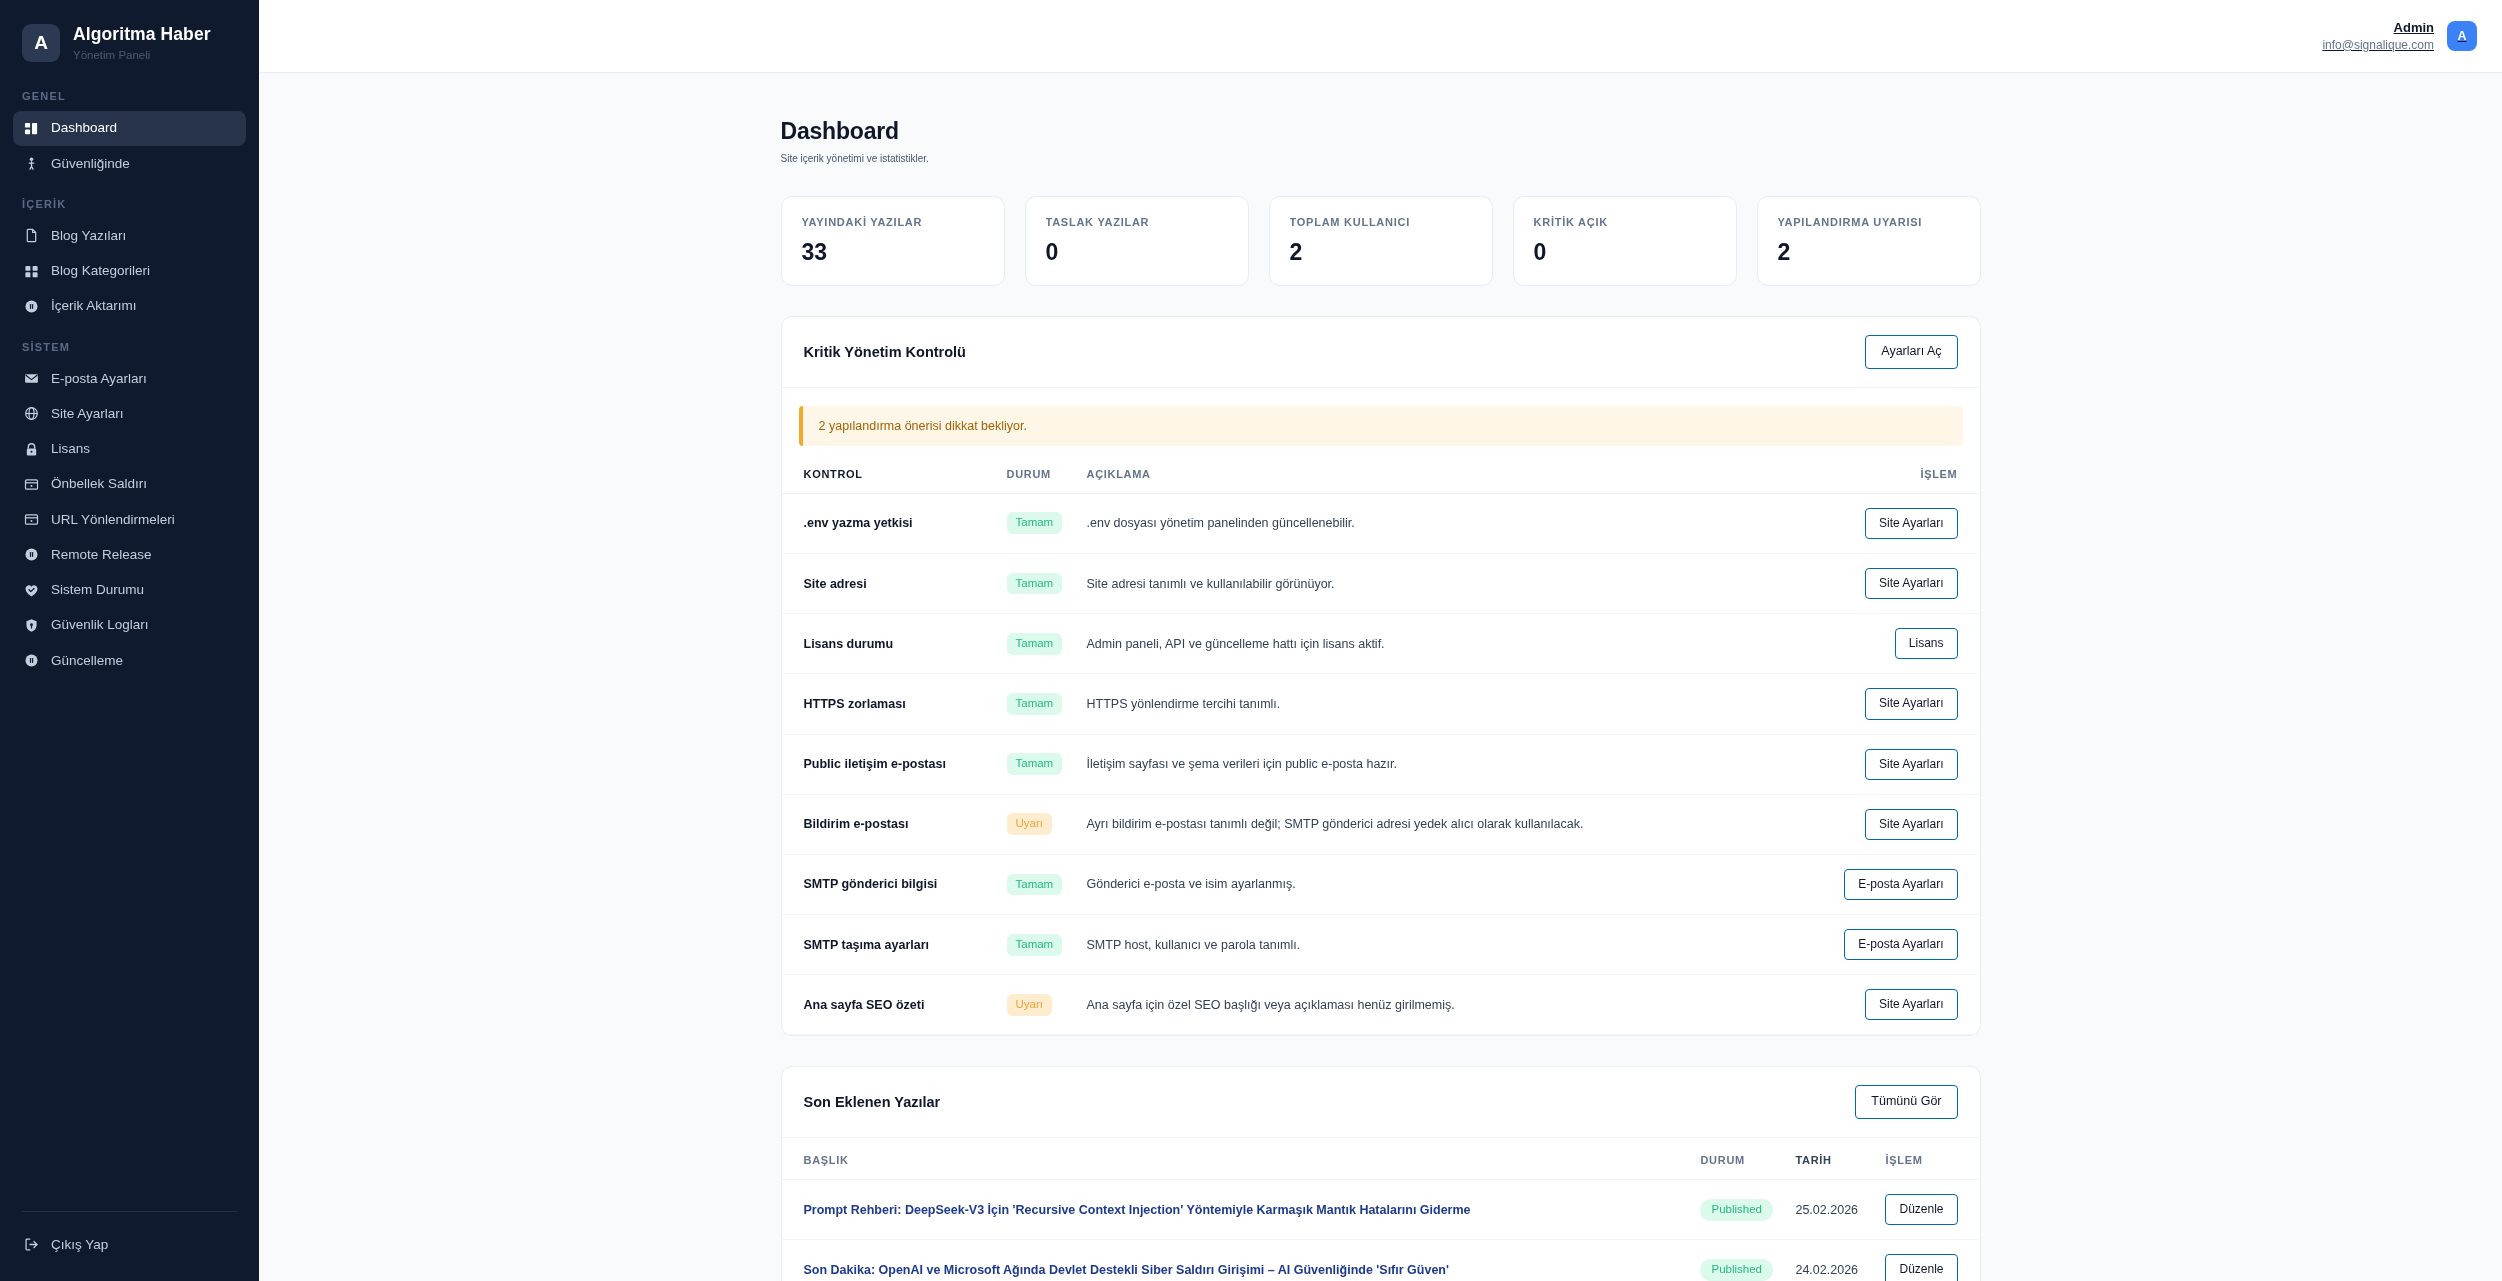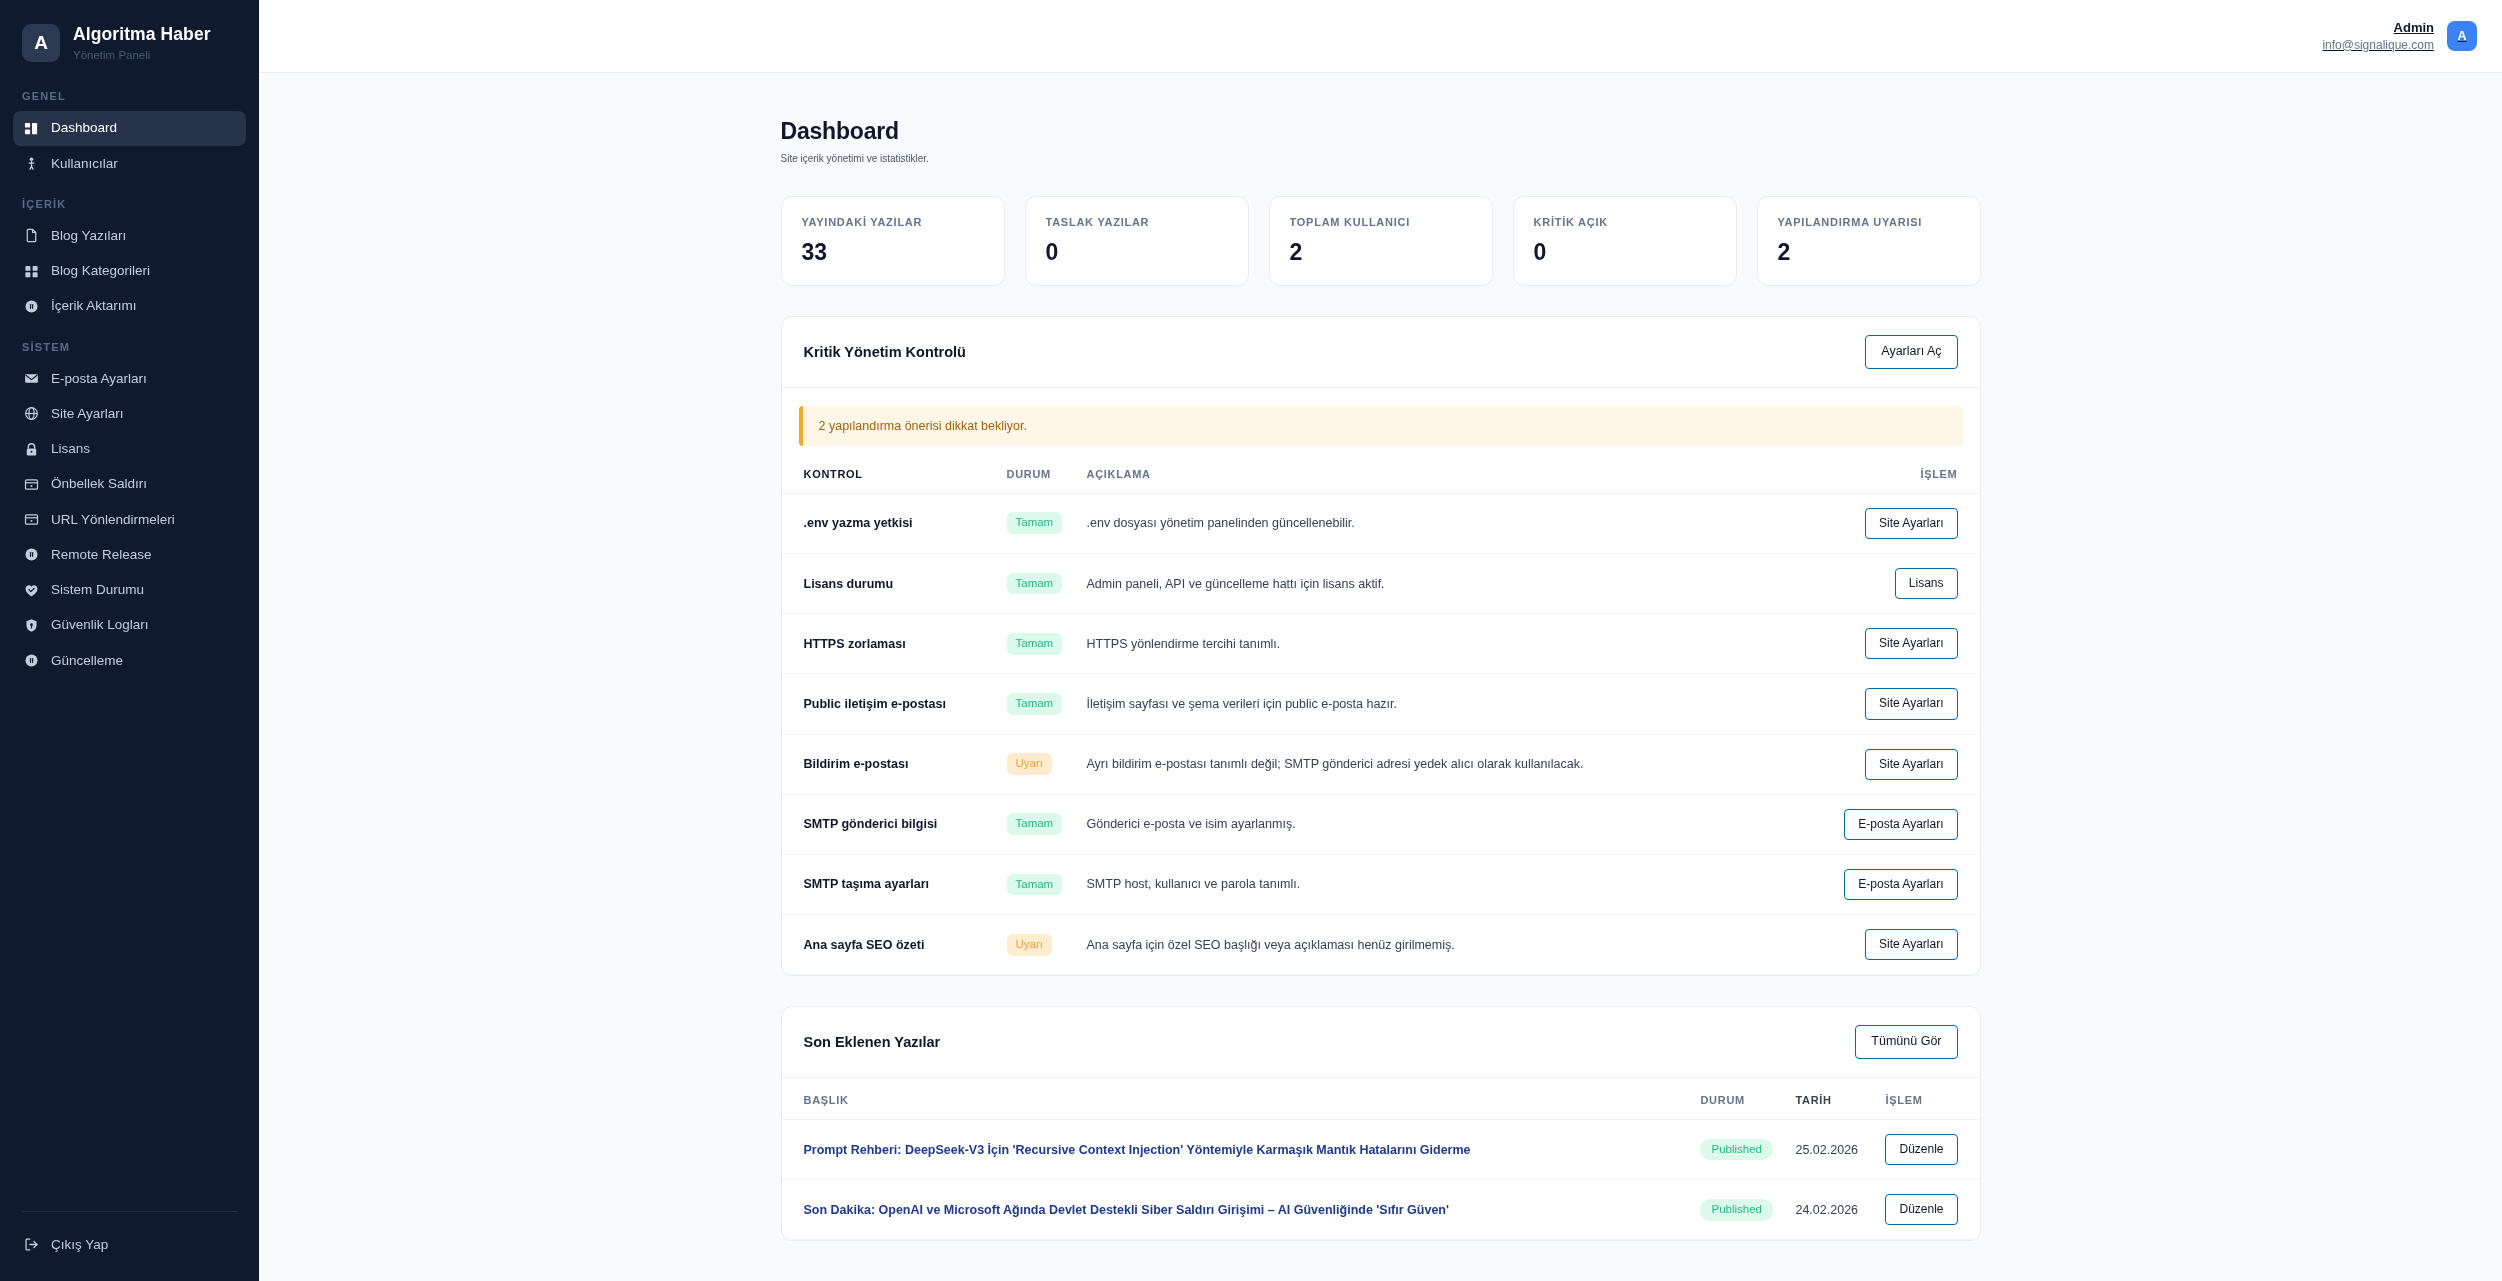--- a/index.html
+++ b/index.html
@@ -159,21 +159,21 @@
         <span>Dashboard</span>
       </div>
 
       <div class="nav-item">
         <span class="nav-ico">
           <svg width="15" height="15" viewBox="0 0 16 16" fill="none" stroke="#c3cedd" stroke-width="1.4" stroke-linecap="round">
               <circle cx="8" cy="3.4" r="1.9" fill="#c3cedd" stroke="none"></circle>
               <path d="M8 6v5M5.6 7.6h4.8M6.4 14l1.6-3 1.6 3"></path>
             </svg>
         </span>
-        <span>Kullanıcılar</span>
+        <span>Güvenliğinde</span>
       </div>
 
       <div class="nav-section">İÇERİK</div>
 
       <div class="nav-item">
         <span class="nav-ico">
           <svg width="15" height="15" viewBox="0 0 16 16" fill="none" stroke="#c3cedd" stroke-width="1.3" stroke-linejoin="round">
               <path d="M9.2 1.5H4.3a.8.8 0 0 0-.8.8v11.4a.8.8 0 0 0 .8.8h7.4a.8.8 0 0 0 .8-.8V4.8z"></path>
               <path d="M9.2 1.5v3.3h3.3"></path>
             </svg>
@@ -378,20 +378,26 @@
               </tr>
             </thead>
             <tbody>
               <tr>
                 <td class="c-kontrol tb-pad">.env yazma yetkisi</td>
                 <td class="c-durum"><span class="badge badge-ok">Tamam</span></td>
                 <td>.env dosyası yönetim panelinden güncellenebilir.</td>
                 <td class="c-islem tb-pad-r"><button class="btn btn-sm">Site Ayarları</button></td>
               </tr>
               <tr>
+                <td class="c-kontrol tb-pad">Site adresi</td>
+                <td class="c-durum"><span class="badge badge-ok">Tamam</span></td>
+                <td>Site adresi tanımlı ve kullanılabilir görünüyor.</td>
+                <td class="c-islem tb-pad-r"><button class="btn btn-sm">Site Ayarları</button></td>
+              </tr>
+              <tr>
                 <td class="c-kontrol tb-pad">Lisans durumu</td>
                 <td class="c-durum"><span class="badge badge-ok">Tamam</span></td>
                 <td>Admin paneli, API ve güncelleme hattı için lisans aktif.</td>
                 <td class="c-islem tb-pad-r"><button class="btn btn-sm">Lisans</button></td>
               </tr>
               <tr>
                 <td class="c-kontrol tb-pad">HTTPS zorlaması</td>
                 <td class="c-durum"><span class="badge badge-ok">Tamam</span></td>
                 <td>HTTPS yönlendirme tercihi tanımlı.</td>
                 <td class="c-islem tb-pad-r"><button class="btn btn-sm">Site Ayarları</button></td>

